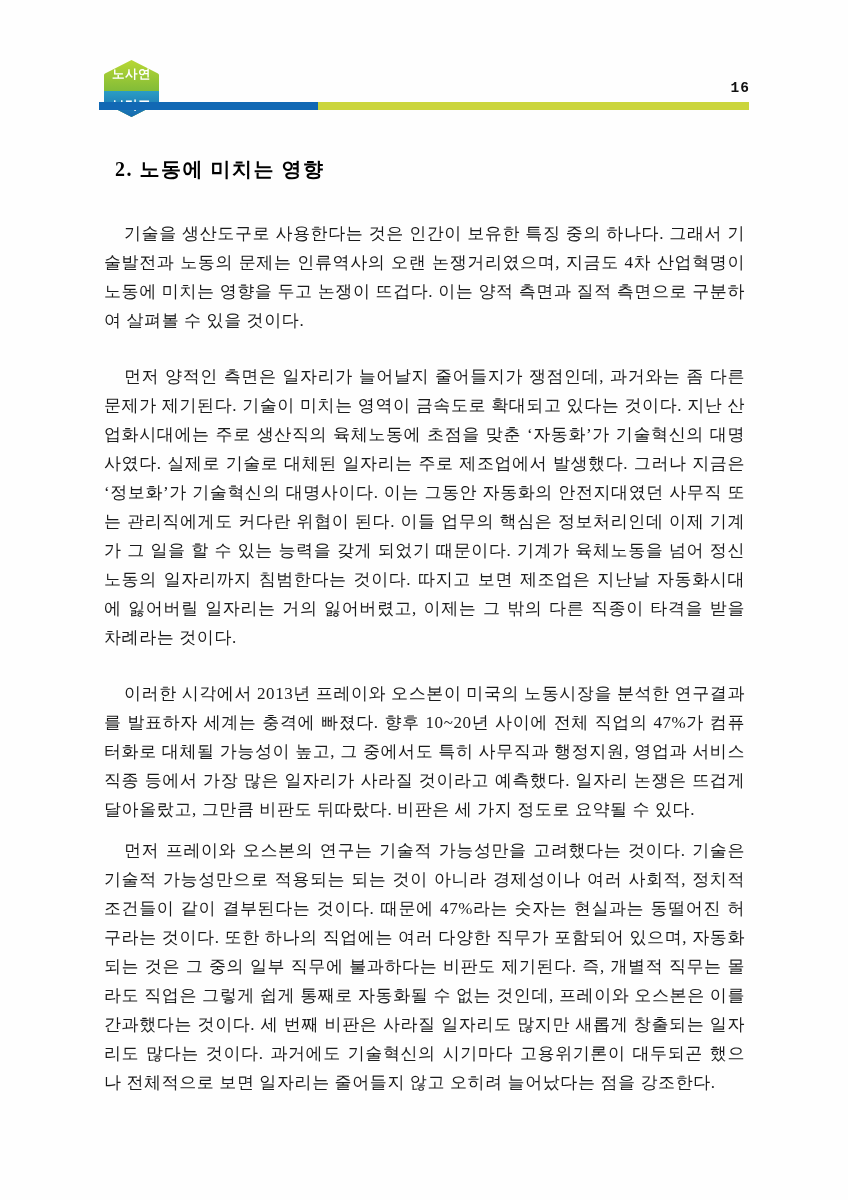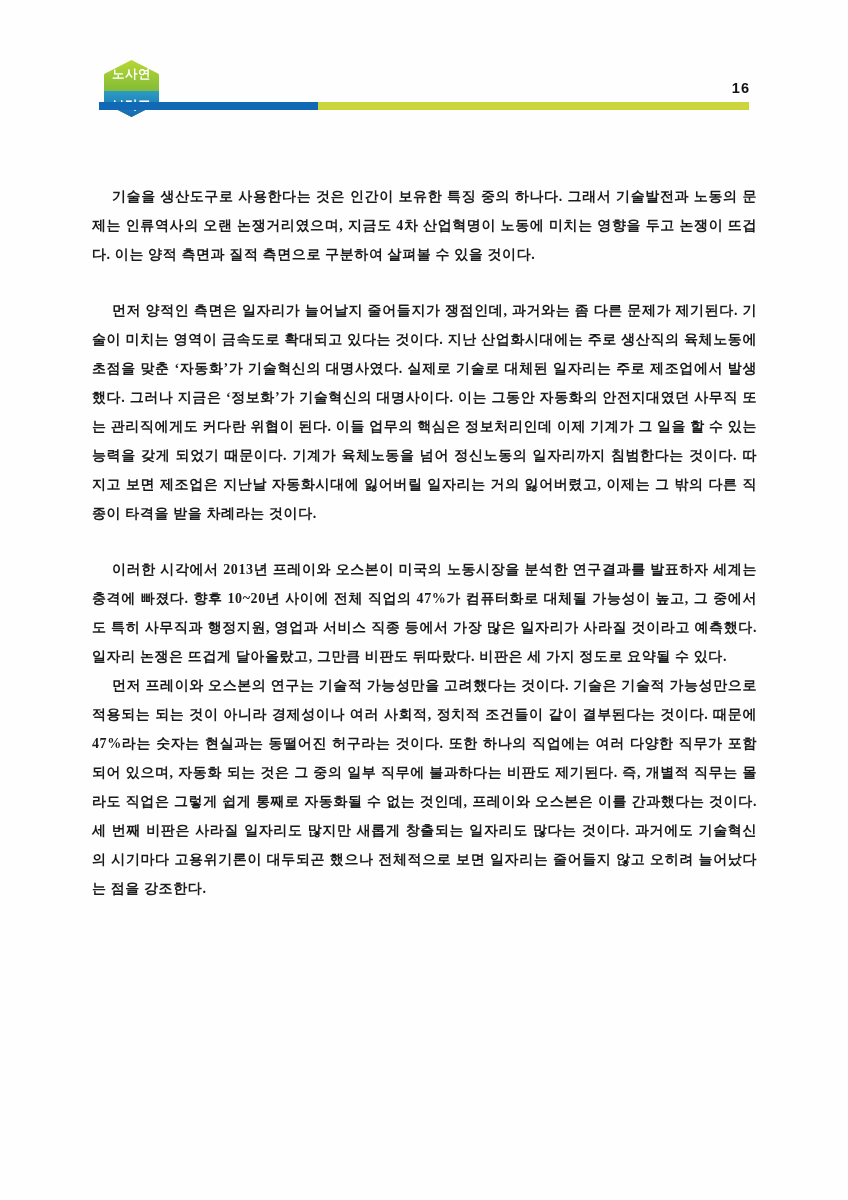--- a/index.html
+++ b/index.html
@@ -54,21 +54,21 @@
     display: flex;
   }
   .bar-blue  { width: 219px; height: 8px; }
   .bar-green { width: 431px; height: 8px; }
   .page-number {
     position: absolute;
     left: 720px;
     top: 80px;
     width: 30px;
     text-align: right;
-    font-family: Liberation Sans, sans-serif;
+    font-family: Liberation Mono, monospace;
     font-size: 14.5px;
     font-weight: bold;
     color: #111111;
     letter-spacing: 1px;
   }
 
   
   .content {
     position: absolute;
     left: 92px;
@@ -78,28 +78,27 @@
   .heading {
     margin: 0 0 36px 0;
     padding-left: 23px;
     font-size: 20px;
     font-weight: bold;
     color: #000000;
     letter-spacing: 1.5px;
     line-height: 28px;
   }
   .para {
-    margin: 0;
-    font-size: 14px;
+    margin: 12px;
+    font-size: 17px;
     line-height: 29px;
     letter-spacing: 0.6px;
     text-align: justify;
     text-indent: 20px;
     word-break: break-all;
-    font-weight: bold;
   }
   .para.gap { margin-top: 27px; }
 </style>
 </head>
 <body>
 
 <div class="page">
 
   <div class="logo">
     <svg width="57" height="59" viewBox="0 0 57 59">
@@ -126,19 +125,20 @@
   </div>
 
   <div class="header-bar">
     <div class="bar-blue" style="background: rgb(17, 104, 180);"></div>
     <div class="bar-green" style="background: rgb(203, 213, 60);"></div>
   </div>
 
   <div class="page-number">16</div>
 
   <div class="content">
+    <h2 class="heading">2. 노동에 미치는 영향</h2>
     <p class="para gap">기술을 생산도구로 사용한다는 것은 인간이 보유한 특징 중의 하나다. 그래서 기술발전과 노동의 문제는 인류역사의 오랜 논쟁거리였으며, 지금도 4차 산업혁명이 노동에 미치는 영향을 두고 논쟁이 뜨겁다. 이는 양적 측면과 질적 측면으로 구분하여 살펴볼 수 있을 것이다.</p>
     <p class="para gap">먼저 양적인 측면은 일자리가 늘어날지 줄어들지가 쟁점인데, 과거와는 좀 다른 문제가 제기된다. 기술이 미치는 영역이 금속도로 확대되고 있다는 것이다. 지난 산업화시대에는 주로 생산직의 육체노동에 초점을 맞춘 ‘자동화’가 기술혁신의 대명사였다. 실제로 기술로 대체된 일자리는 주로 제조업에서 발생했다. 그러나 지금은 ‘정보화’가 기술혁신의 대명사이다. 이는 그동안 자동화의 안전지대였던 사무직 또는 관리직에게도 커다란 위협이 된다. 이들 업무의 핵심은 정보처리인데 이제 기계가 그 일을 할 수 있는 능력을 갖게 되었기 때문이다. 기계가 육체노동을 넘어 정신노동의 일자리까지 침범한다는 것이다. 따지고 보면 제조업은 지난날 자동화시대에 잃어버릴 일자리는 거의 잃어버렸고, 이제는 그 밖의 다른 직종이 타격을 받을 차례라는 것이다.</p>
     <p class="para gap">이러한 시각에서 2013년 프레이와 오스본이 미국의 노동시장을 분석한 연구결과를 발표하자 세계는 충격에 빠졌다. 향후 10~20년 사이에 전체 직업의 47%가 컴퓨터화로 대체될 가능성이 높고, 그 중에서도 특히 사무직과 행정지원, 영업과 서비스 직종 등에서 가장 많은 일자리가 사라질 것이라고 예측했다. 일자리 논쟁은 뜨겁게 달아올랐고, 그만큼 비판도 뒤따랐다. 비판은 세 가지 정도로 요약될 수 있다.</p>
     <p class="para">먼저 프레이와 오스본의 연구는 기술적 가능성만을 고려했다는 것이다. 기술은 기술적 가능성만으로 적용되는 되는 것이 아니라 경제성이나 여러 사회적, 정치적 조건들이 같이 결부된다는 것이다. 때문에 47%라는 숫자는 현실과는 동떨어진 허구라는 것이다. 또한 하나의 직업에는 여러 다양한 직무가 포함되어 있으며, 자동화 되는 것은 그 중의 일부 직무에 불과하다는 비판도 제기된다. 즉, 개별적 직무는 몰라도 직업은 그렇게 쉽게 통째로 자동화될 수 없는 것인데, 프레이와 오스본은 이를 간과했다는 것이다. 세 번째 비판은 사라질 일자리도 많지만 새롭게 창출되는 일자리도 많다는 것이다. 과거에도 기술혁신의 시기마다 고용위기론이 대두되곤 했으나 전체적으로 보면 일자리는 줄어들지 않고 오히려 늘어났다는 점을 강조한다.</p>
   </div>
 
 </div>
 
 </body></html>

